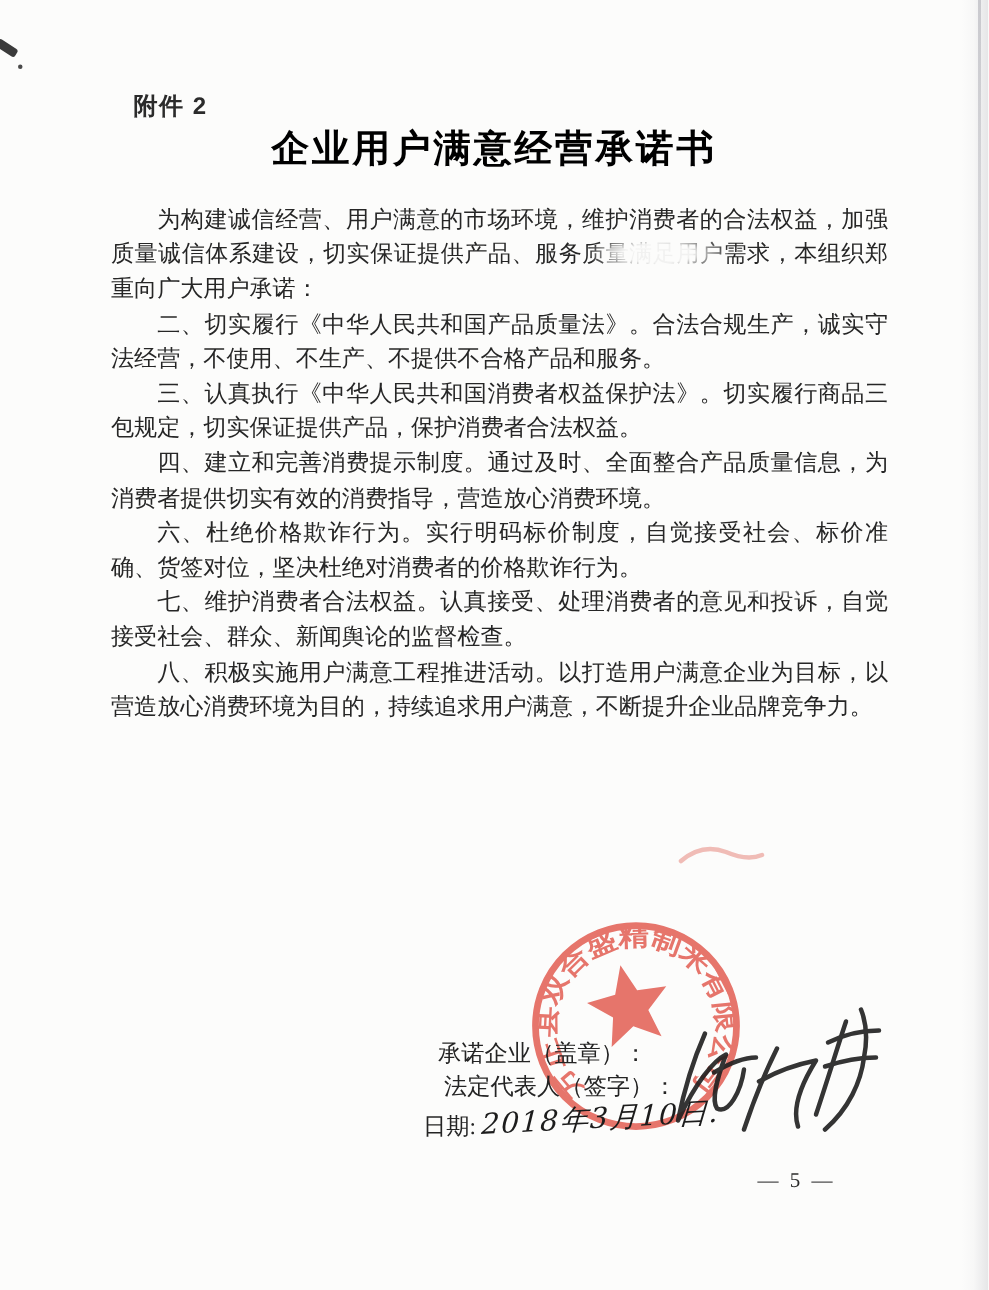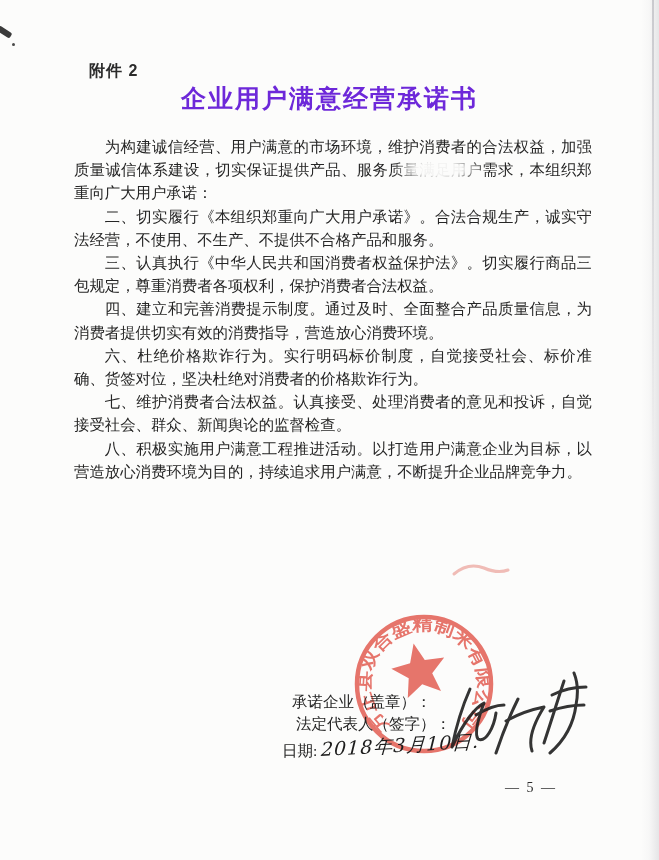--- a/index.html
+++ b/index.html
@@ -29,21 +29,21 @@
     background:#4a4a4a;border-radius:50%;
   }
   .attachment{
     position:absolute;left:74px;top:61px;
     font-family:Liberation Sans, sans-serif;
     font-weight:700;font-size:16px;color:#2b2b2b;letter-spacing:1px;margin-left:15px;
   }
   .title{
     position:absolute;left:0;top:82px;width:100%;
     text-align:center;font-size:25px;font-weight:700;
-    letter-spacing:2px;color:#6d28d9;
+    letter-spacing:2px;color:#000000;
   }
   .bodytext{
     position:absolute;left:74px;top:135px;width:518px;
     font-size:15.4px;line-height:23.2px;text-align:justify;
   }
   .para{margin:0;text-indent:2em;}
   
   .fade{
     position:absolute;pointer-events:none;
     background:radial-gradient(ellipse at center, rgba(252,252,251,.95) 35%, rgba(252,252,251,0) 75%);
@@ -81,22 +81,22 @@
   <div class="corner-mark"></div>
   <div class="corner-speck"></div>
 
   <div class="attachment">附件 2</div>
 
   <div class="title">企业用户满意经营承诺书</div>
 
   <div class="bodytext">
     <p class="para">为构建诚信经营、用户满意的市场环境，维护消费者的合法权益，加强质量诚信体系建设，切实保证提供产品、服务质量满足用户需求，本组织郑重向广大用户承诺：</p>
 
-      <p class="para">二、切实履行《本组织郑重向广大用户承诺》。合法合规生产，诚实守法经营，不使用、不生产、不提供不合格产品和服务。</p>
-      <p class="para">三、认真执行《中华人民共和国消费者权益保护法》。切实履行商品三包规定，尊重消费者各项权利，保护消费者合法权益。</p>
+      <p class="para">二、切实履行《中华人民共和国产品质量法》。合法合规生产，诚实守法经营，不使用、不生产、不提供不合格产品和服务。</p>
+      <p class="para">三、认真执行《中华人民共和国消费者权益保护法》。切实履行商品三包规定，切实保证提供产品，保护消费者合法权益。</p>
       <p class="para">四、建立和完善消费提示制度。通过及时、全面整合产品质量信息，为消费者提供切实有效的消费指导，营造放心消费环境。</p>
       <p class="para">六、杜绝价格欺诈行为。实行明码标价制度，自觉接受社会、标价准确、货签对位，坚决杜绝对消费者的价格欺诈行为。</p>
       <p class="para">七、维护消费者合法权益。认真接受、处理消费者的意见和投诉，自觉接受社会、群众、新闻舆论的监督检查。</p>
       <p class="para">八、积极实施用户满意工程推进活动。以打造用户满意企业为目标，以营造放心消费环境为目的，持续追求用户满意，不断提升企业品牌竞争力。</p>
     </div>
 
   <div class="fade fade1"></div>
   <div class="fade fade2"></div>
   <div class="fade fade3"></div>
 

